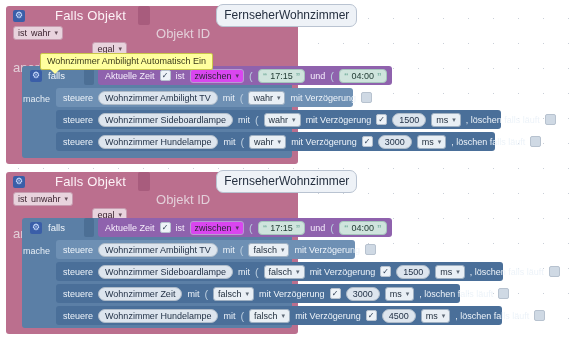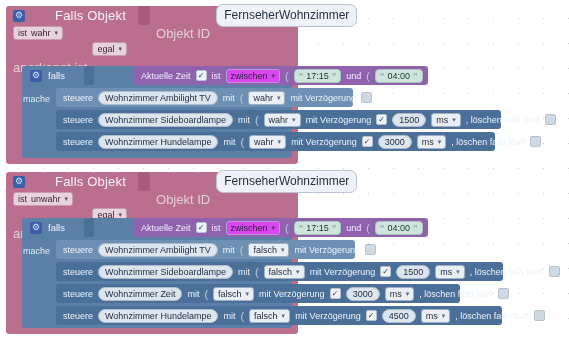--- a/index.html
+++ b/index.html
@@ -99,21 +99,20 @@
   
   .cond{
     position:absolute;
     background:#8f62ad;
     border-radius:3px;
     height:19px;
     display:flex;align-items:center;gap:5px;
     padding:0 7px;white-space:nowrap;
     color:#f6eefc;font-size:9px;
     z-index:4;
-    margin-left:36px;
   }
   .cond .dd{
     background:#d946ef;border-color:#b79bd0;color:#2f2239;
   }
   .cbx{
     width:9px;height:9px;border-radius:2px;background:#eef3f8;
     border:1px solid #b7c2cf;display:inline-flex;align-items:center;justify-content:center;
     color:#2a3a50;font-size:8px;line-height:1;flex:none;
   }
   .cbx.off{background:#cfd9e4;}
@@ -182,20 +181,21 @@
 
   <div class="outer-row">
     <span class="lbl-dim">anerkannt ist</span>
     <span class="dd">
       <span>egal</span>
       <span class="car">▾</span>
     </span>
   </div>
 </div>
 
+<div class="bubble" style="left:40px;top:53px;">Wohnzimmer Ambilight Automatisch Ein</div>
 
 <div class="block ctrl" style="left:22px;top:66px;width:270px;height:92px;">
   <div class="ctrl-head">
     <span class="gear">⚙</span>
     <span class="ctrl-title">falls</span>
     <span class="hgap"></span>
     <span class="ctrl-notch"></span>
   </div>
   <span class="mache" style="top:28px;">mache</span>
 </div>

